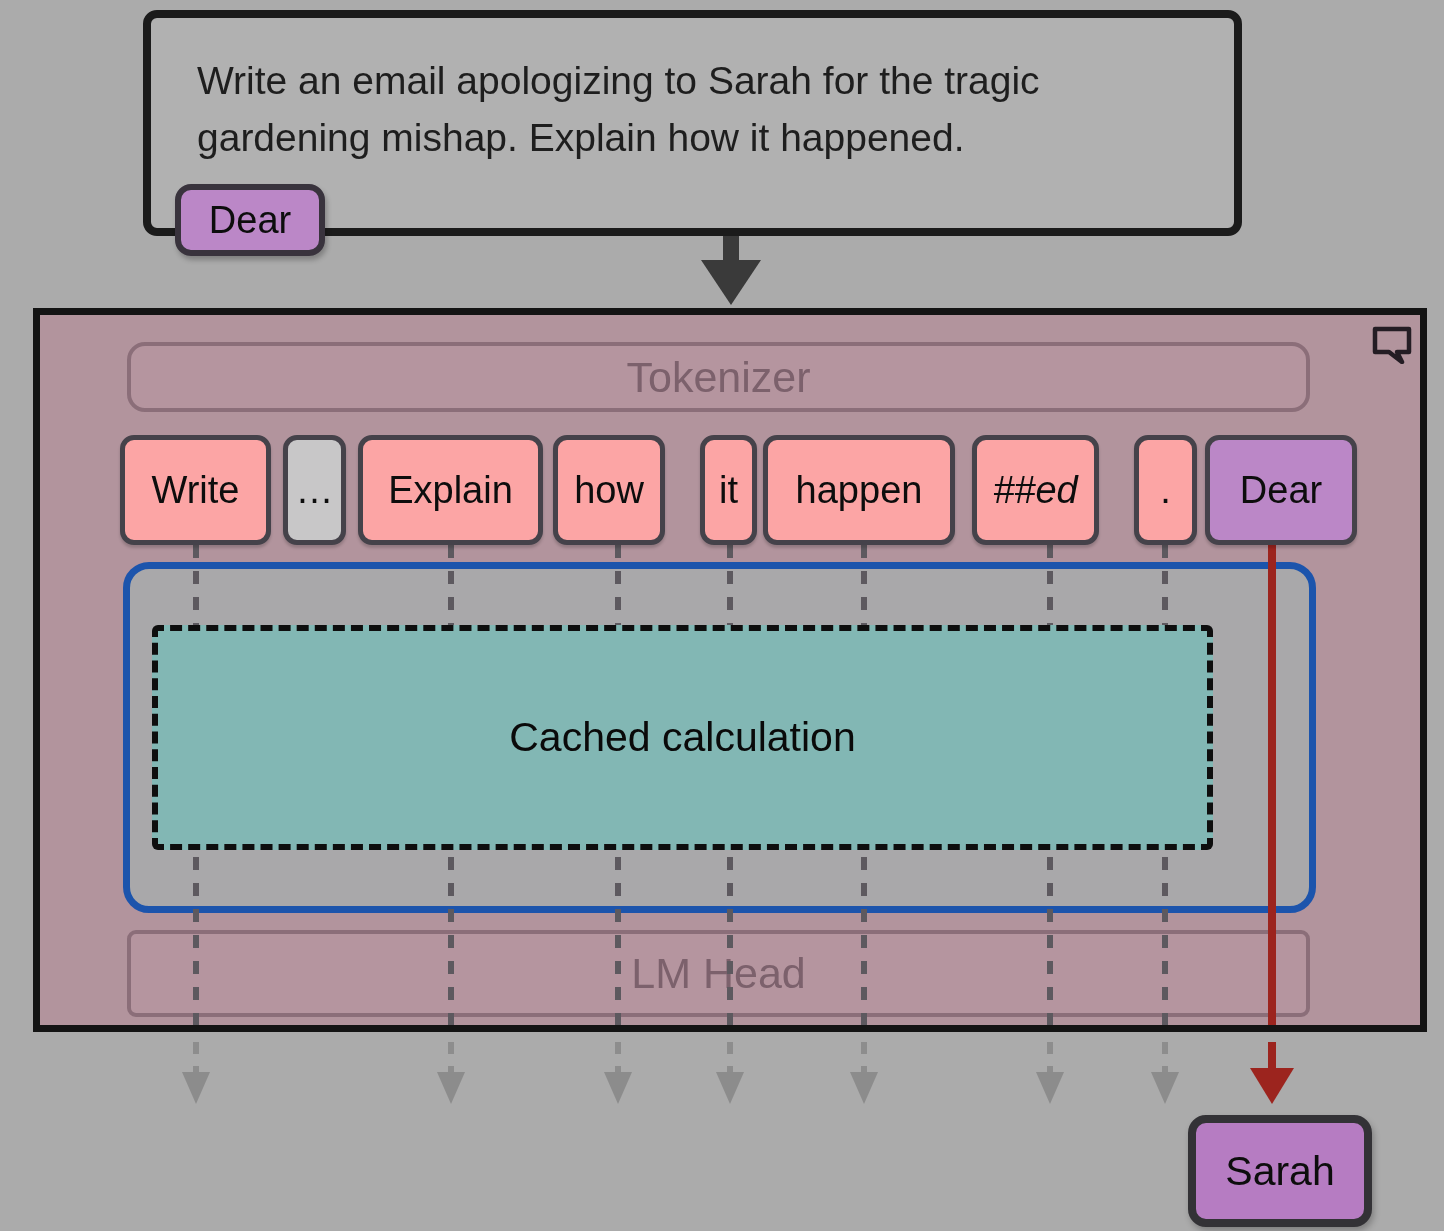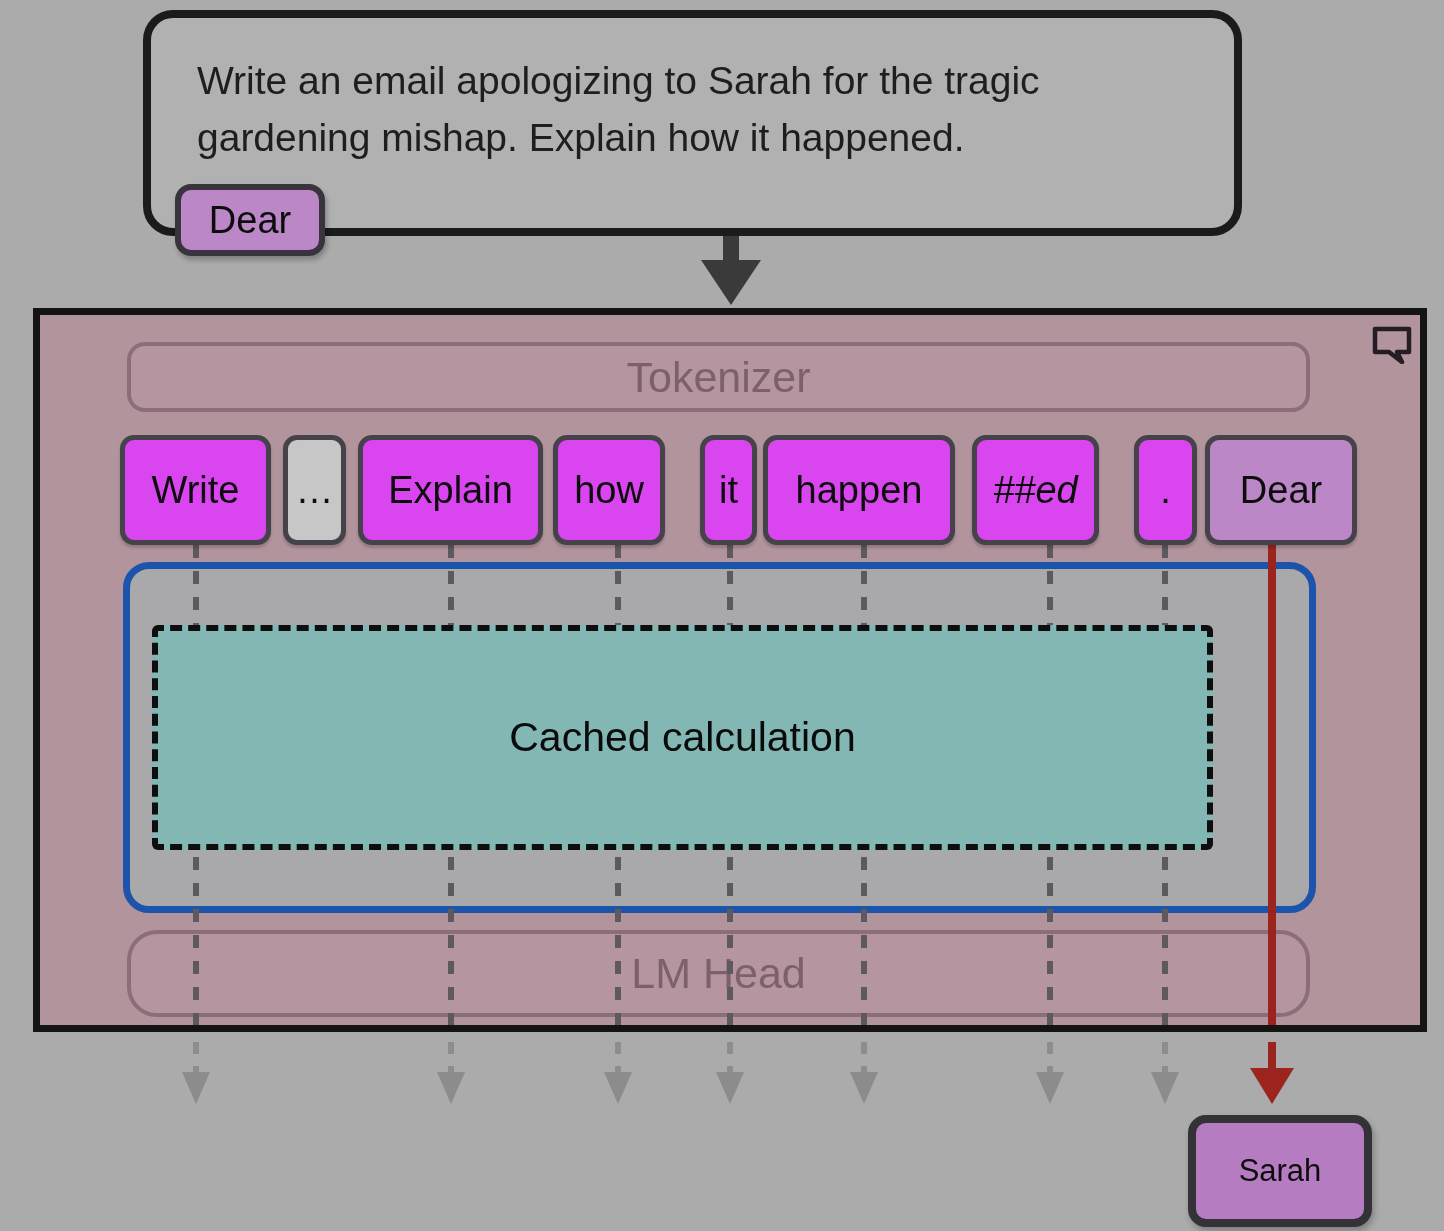--- a/index.html
+++ b/index.html
@@ -7,21 +7,21 @@
     width:1444px;height:1231px;position:relative;overflow:hidden;
     background:var(--background_gray,#ababab);
     font-family:"Liberation Sans", sans-serif;
     -webkit-font-smoothing:antialiased;
   }
   *{box-sizing:border-box;}
 
   
   .prompt-box{
     position:absolute;left:143px;top:10px;width:1099px;height:226px;
-    background:#b1b1b1;border:8px solid #1b1b1b;border-radius:30px;
+    background:#b1b1b1;border:8px solid #1b1b1b;border-radius:14px;
   }
   .prompt-text{
     position:absolute;left:46px;top:34px;width:1000px;
     font-size:39px;line-height:57px;color:#1e1e1e;
   }
   .dear-badge{
     position:absolute;left:175px;top:184px;width:150px;height:72px;
     background:var(--token_purple,#bb87c7);
     border:6px solid #39333d;border-radius:16px;
     display:flex;align-items:center;justify-content:center;
@@ -36,33 +36,33 @@
 
   
   .model-panel{
     position:absolute;left:33px;top:308px;width:1394px;height:724px;
     background:var(--panel_pink,#b2949d);border:7px solid #141414;
     overflow:hidden;
     text-align:center;
   }
   .pink-bar{
     position:absolute;left:87px;width:1183px;height:87px;
-    background:#b5959f;border:4px solid #8b6e79;border-radius:30px;
+    background:#b5959f;border:4px solid #8b6e79;border-radius:9px;
     display:flex;align-items:center;justify-content:center;
     font-size:43px;color:#7c616c;
   }
   .tokenizer-bar{top:27px;height:70px;border-radius:18px;}
   .lm-head-bar{top:615px;}
 
   .bubble-icon{position:absolute;left:1330px;top:9px;width:44px;height:40px;cursor:pointer;}
 
   
   .token{
     position:absolute;top:120px;height:110px;z-index:4;
-    background:#d946ef;border:5px solid #45424a;border-radius:14px;
+    background:#fca5a5;border:5px solid #45424a;border-radius:14px;
     display:flex;align-items:center;justify-content:center;
     font-size:38px;color:#0d0d0d;
     box-shadow:0 3px 3px rgba(0,0,0,.18);
   }
   .token.ellipsis{background:#c8c7c8;}
   .token.purple{background:var(--token_purple,#bb87c7);}
   .t0{left:80px;width:151px;}
   .t1{left:243px;width:63px;}
   .t2{left:318px;width:185px;}
   .t3{left:513px;width:112px;}
@@ -111,21 +111,21 @@
     position:absolute;left:1250px;top:1068px;width:0;height:0;
     border-left:22px solid transparent;border-right:22px solid transparent;
     border-top:36px solid var(--generation_arrow_red,#9c241e);
   }
 
   
   .sarah-box{
     position:absolute;left:1188px;top:1115px;width:184px;height:112px;
     background:#b67cc2;border:8px solid #333236;border-radius:18px;
     display:flex;align-items:center;justify-content:center;
-    font-size:31px;color:#0d0d0d;
+    font-size:41px;color:#0d0d0d;
     box-shadow:2px 4px 6px rgba(0,0,0,.25);
   }
 </style>
 </head>
 <body>
 
 <div class="prompt-box">
   <div class="prompt-text">
     <div>Write an email apologizing to Sarah for the tragic</div>
     <div>gardening mishap. Explain how it happened.</div>

